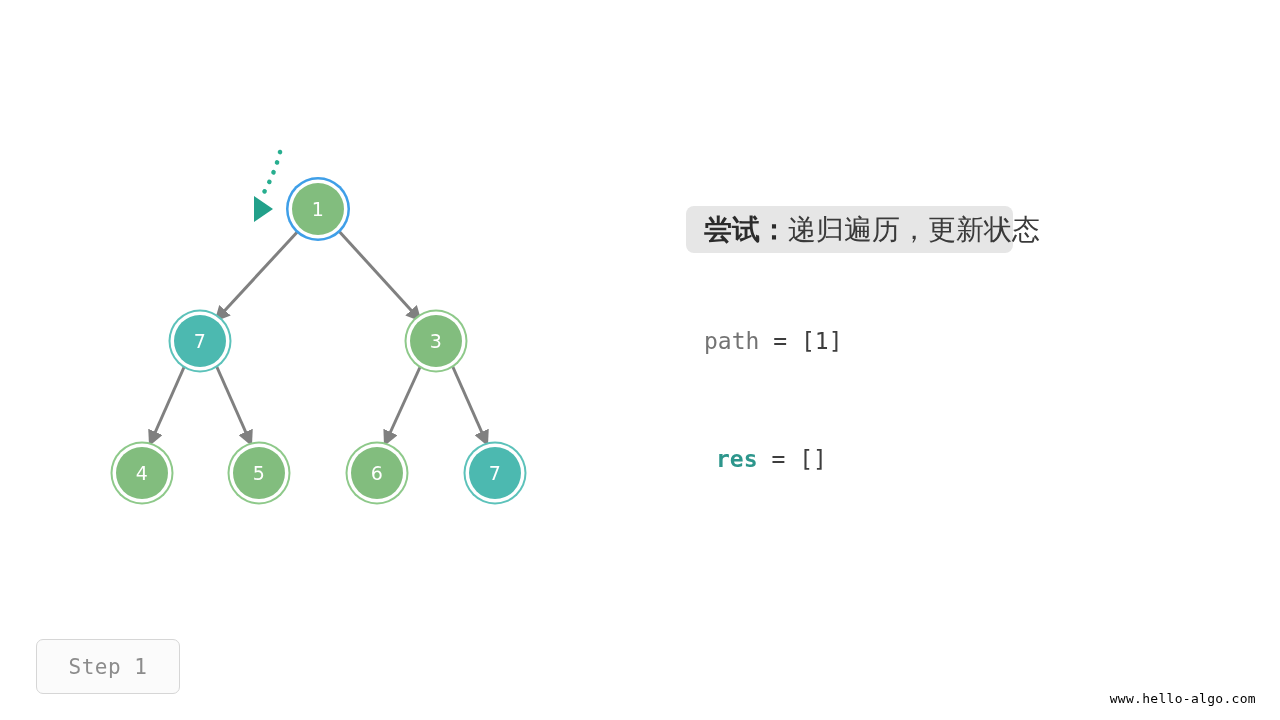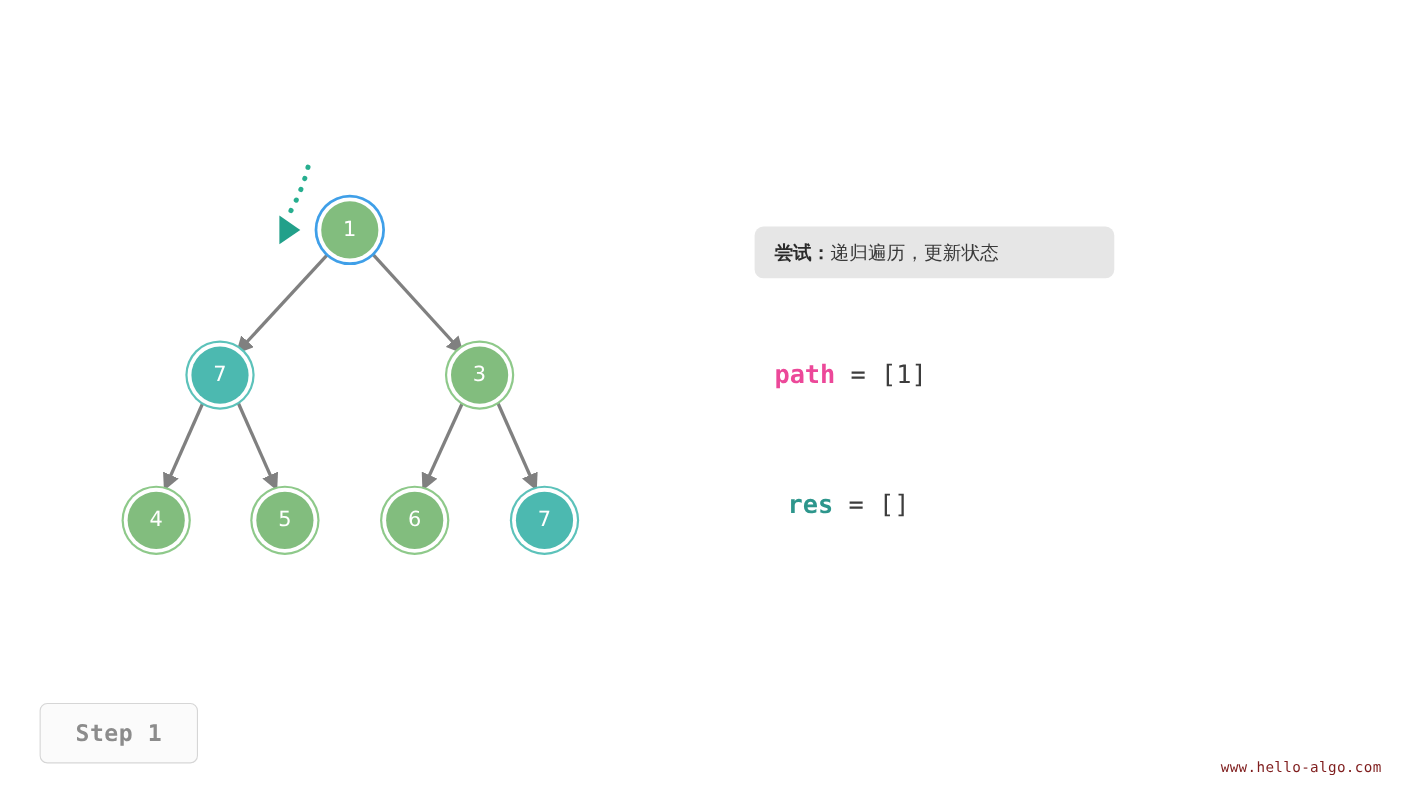--- a/index.html
+++ b/index.html
@@ -100,39 +100,39 @@
     border-radius: 8px;
     padding-left: 18px;
     padding-right: 18px;
     width: 327px;
   }
   .info-line.plain {
     padding-left: 18px;
   }
   .cn-text {
     font-family: "DejaVu Sans", "Liberation Sans", sans-serif;
-    font-size: 17px;
+    font-size: 28px;
     color: #3a3a3a;
     white-space: nowrap;
   }
   .cn-text .bold {
     font-weight: bold;
     color: #2b2b2b;
   }
 
   .code-line {
     position: absolute;
     left: 18px;
     display: flex;
     align-items: baseline;
     font-family: "DejaVu Sans Mono", "Liberation Mono", monospace;
     font-size: 23px;
     white-space: pre;
   }
-  .code-line .var-path { color: #ec4899; font-weight: bold; }
+  .code-line .var-path { color: #737373; font-weight: normal; }
   .code-line .var-res  { color: #2d968c; font-weight: bold; margin-left: 12px; }
   .code-line .eq       { color: #3d3d3d; font-weight: normal; }
   .code-line .val      { color: #3d3d3d; }
 
   #line-path { top: 122px; }
   #line-res  { top: 240px; }
 
   
   .step-badge {
     position: absolute;
@@ -141,34 +141,34 @@
     width: 144px;
     height: 55px;
     border: 1px solid #d6d6d6;
     border-radius: 7px;
     background: #fbfbfb;
     display: flex;
     align-items: center;
     justify-content: center;
     font-family: "DejaVu Sans Mono", "Liberation Mono", monospace;
     font-size: 21px;
-    font-weight: bold;
+    font-weight: normal;
     color: #8c8c8c;
     letter-spacing: 0.5px;
     box-sizing: border-box;
   }
 
   
   .watermark {
     position: absolute;
     right: 24px;
     bottom: 14px;
     font-family: "DejaVu Sans Mono", "Liberation Mono", monospace;
     font-size: 13px;
-    color: #7f1d1d;
+    color: #000000;
     letter-spacing: 0.3px;
   }
 </style>
 </head>
 <body>
 
 <div id="canvas">
 
   <div class="tree-layer">
 

